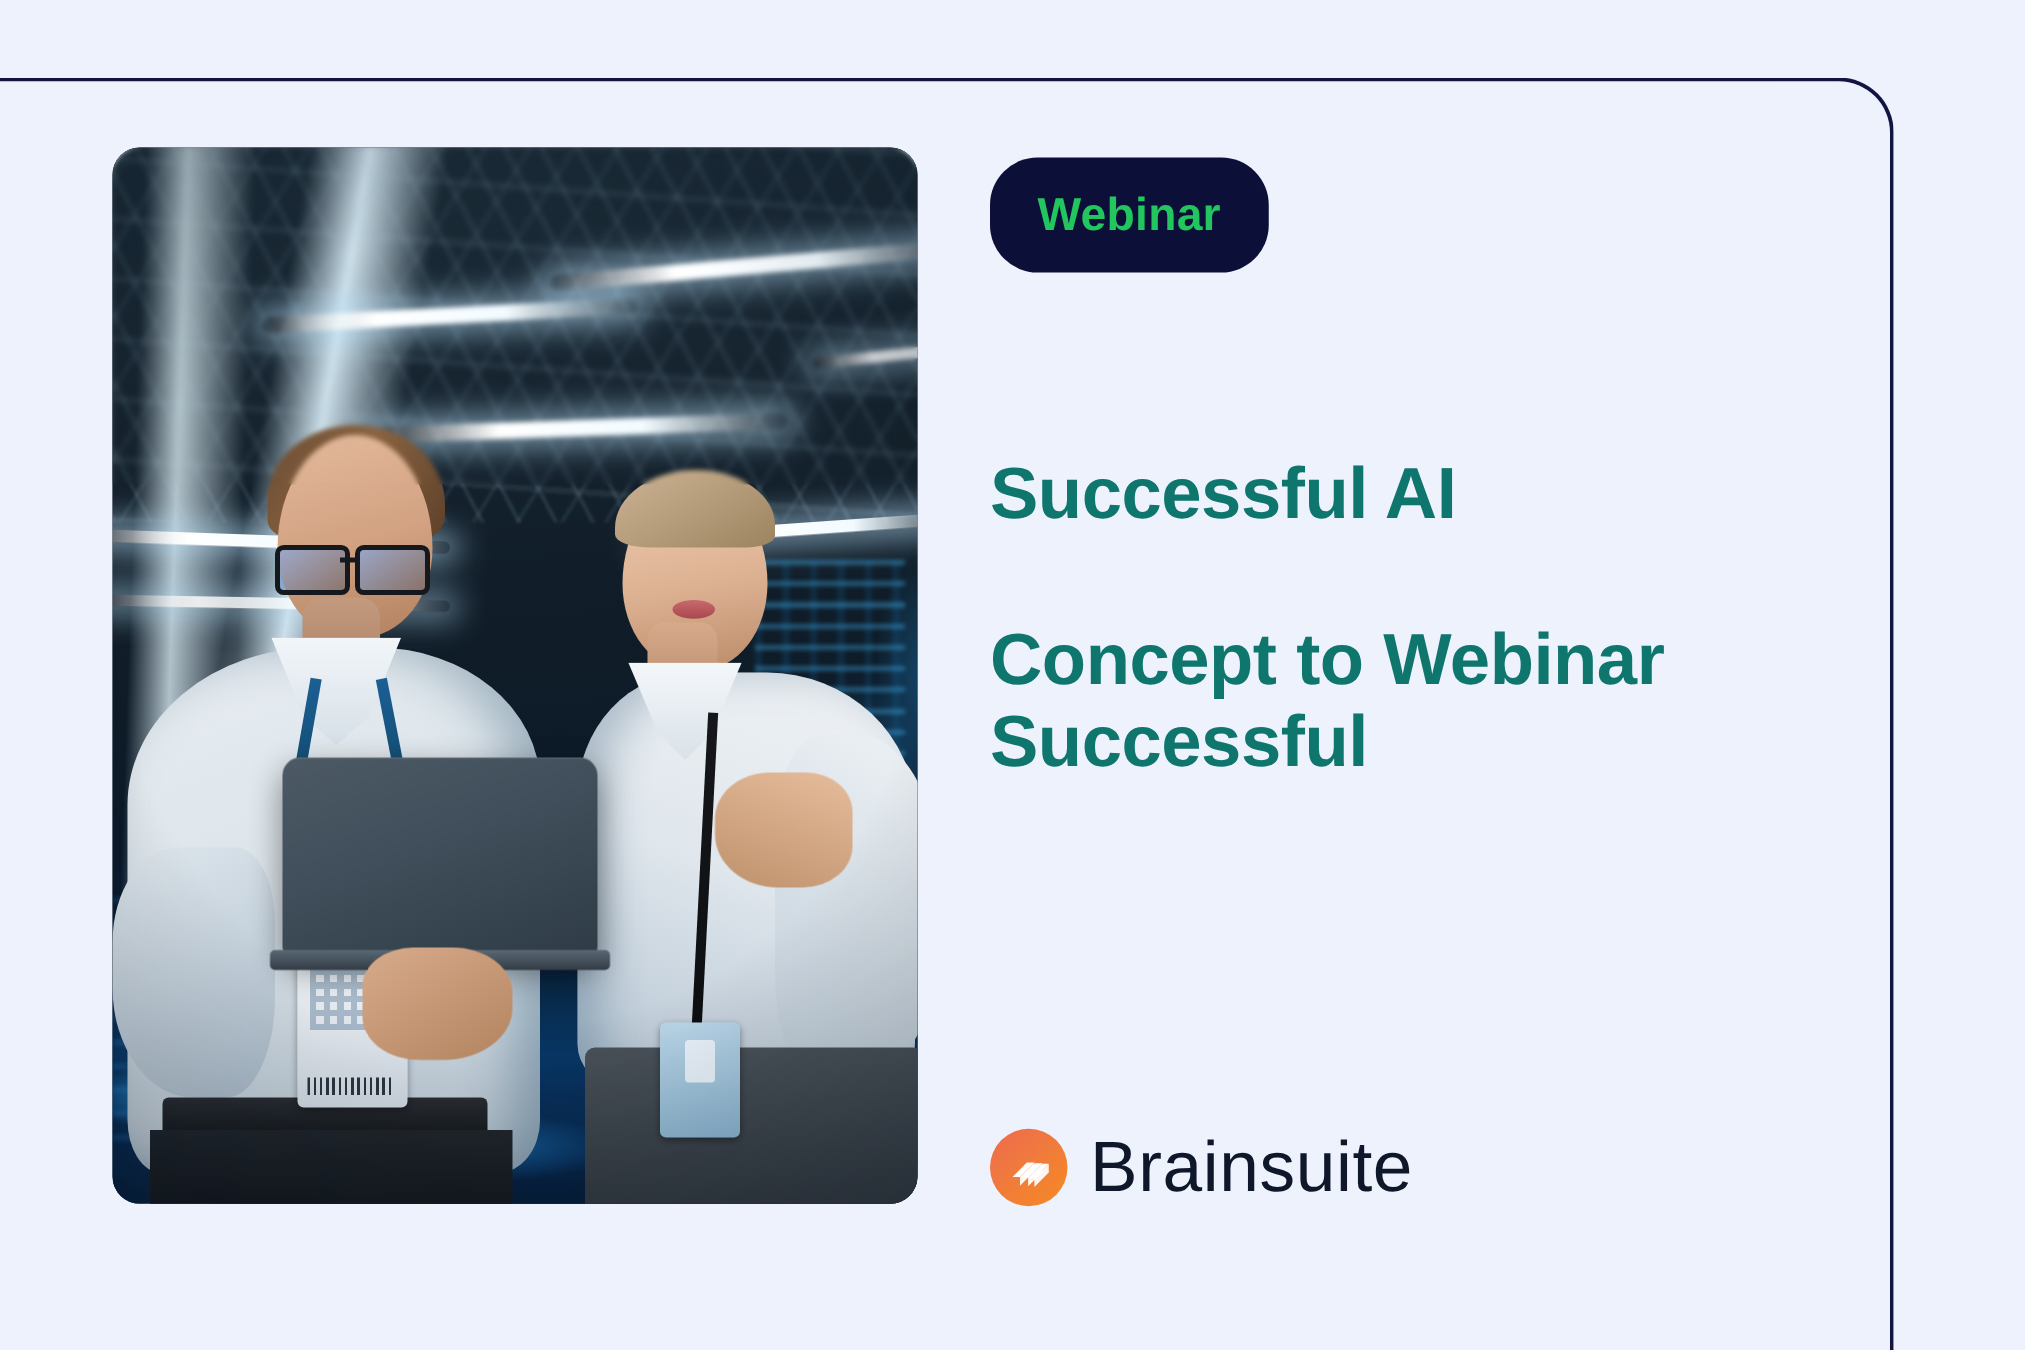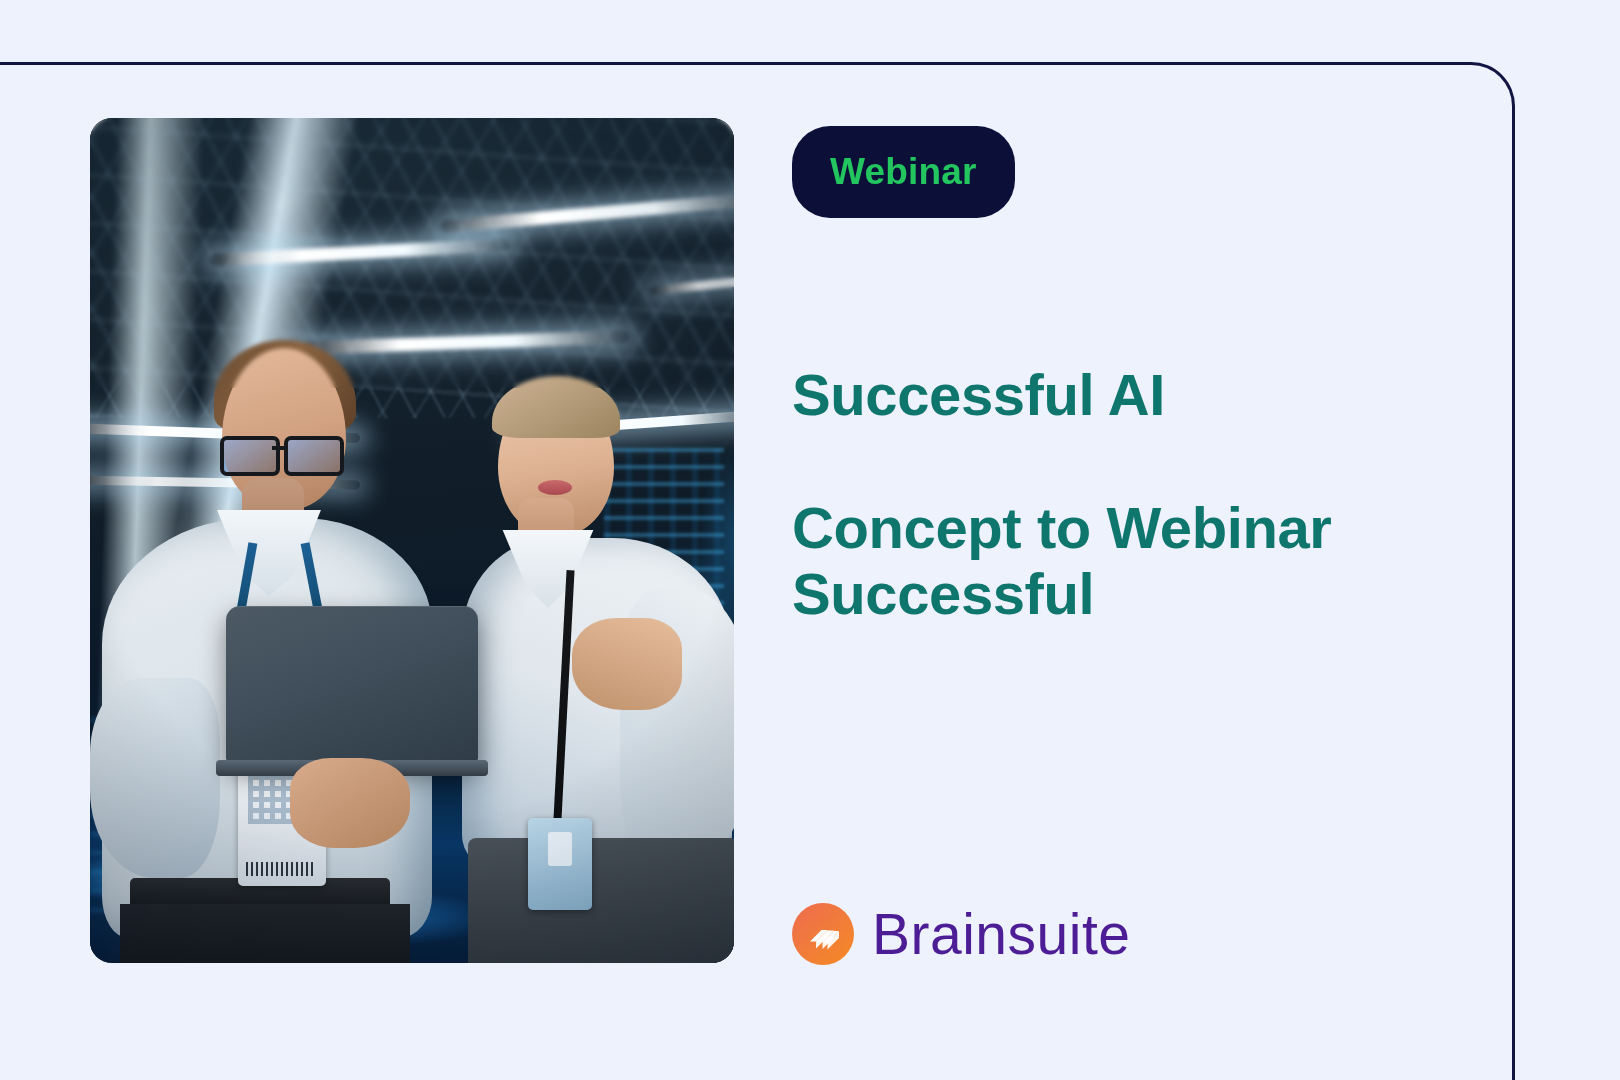--- a/index.html
+++ b/index.html
@@ -403,21 +403,21 @@
     width: 62px;
     height: 62px;
     border-radius: 50%;
     background: linear-gradient(140deg, #ef6b4e 0%, #f07a3d 45%, #f68a22 100%);
     display: flex;
     align-items: center;
     justify-content: center;
     flex: 0 0 auto;
   }
   .brand-name {
-    color: #4c1d95;
+    color: #0f172a;
     font-size: 57px;
     line-height: 1;
     font-weight: 300;
     letter-spacing: .5px;
   }
 </style>
 </head>
 <body>
 
 <div class="canvas">

